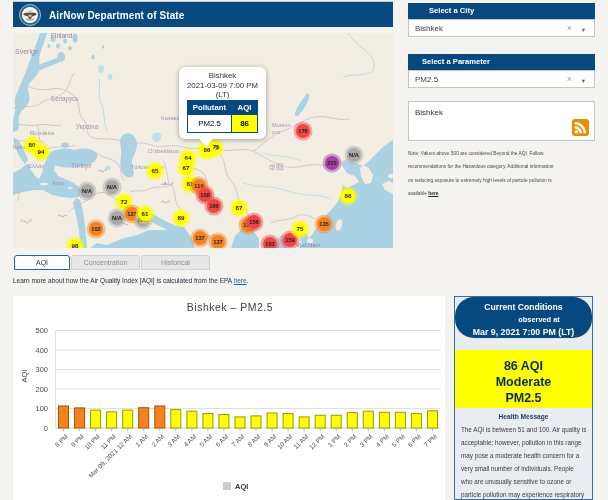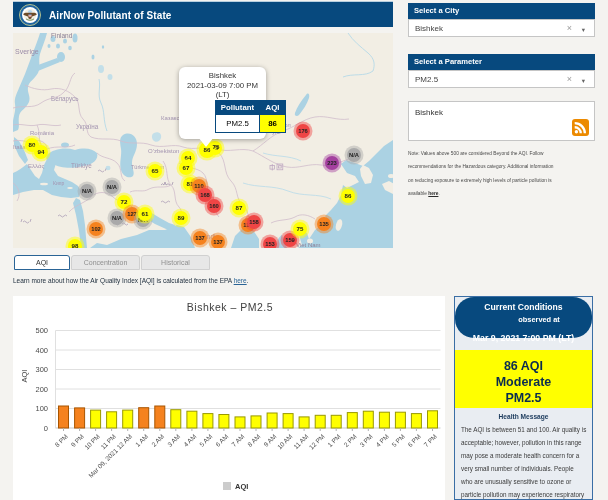--- a/index.html
+++ b/index.html
@@ -12,21 +12,21 @@
 <circle cx="11" cy="11" r="10.5" fill="#2266a1" stroke="#c3cd8f" stroke-width="0.9"></circle>
 <circle cx="11" cy="11" r="8" fill="#ffffff"></circle>
 <circle cx="11" cy="11" r="6.3" fill="#f3efe4"></circle>
 <ellipse cx="11" cy="7.6" rx="2.1" ry="1.5" fill="#b7d4e9"></ellipse>
 <path d="M4,10.2 C6.2,7.8 8.8,9 11,8.8 C13.2,9 15.8,7.8 18,10.2 C16.2,11.9 13.9,11.6 12.9,12.7 C12.5,13.9 12.8,14.9 11,15.1 C9.2,14.9 9.5,13.9 9.1,12.7 C8.1,11.6 5.8,11.9 4,10.2 Z" fill="#6d4a28"></path>
 <rect x="9.6" y="10.2" width="2.8" height="2.6" rx="0.6" fill="#fff"></rect>
 <path d="M9.6,10.4 a1.4,0.7 0 0 1 2.8,0 l0,0.3 h-2.8 Z" fill="#3c5f8f"></path>
 <path d="M9.7,11.4 h2.6 v0.5 h-2.6 Z M9.8,12.3 h2.4 v0.5 h-2.4 Z" fill="#d4625c"></path>
 <path d="M7,14.8 C8.2,15.9 9.8,16.2 11,16.2 C12.2,16.2 13.8,15.9 15,14.8" stroke="#5a7a3a" stroke-width="0.8" fill="none"></path>
 </svg>
-  <div class="abs" style="left:36px;top:8px;font-size:10px;letter-spacing:0.1px;">AirNow Pollutant of State</div>
+  <div class="abs" style="left:36px;top:8px;font-size:10px;letter-spacing:0.1px;">AirNow Department of State</div>
 </div>
 
 <div class="abs" style="left:13px;top:33px;width:380px;height:215px;overflow:hidden;"><svg width="380" height="215" viewBox="0 0 380 215" font-family="Liberation Sans, sans-serif">
 <rect width="380" height="215" fill="#f2eee4"></rect>
 <path d="M27,0 L34,0 C32,8 29,14 27,21 C25,28 28,34 25,40 C21,47 16,48 15,54 C14,60 18,63 16,69 C13,76 7,77 6,83 C5,89 7,93 5,97 L0,99 L0,88 C1,82 3,77 2,71 C1,65 4,60 6,55 C8,50 10,46 12,41 C14,36 16,30 18,25 C20,19 24,10 27,0 Z" fill="#abd2e3"></path>
 <path d="M17,35 L44,25 L47,29 L20,40 Z" fill="#abd2e3"></path>
 <ellipse cx="48" cy="24" rx="4" ry="5" fill="#abd2e3"></ellipse>
 <ellipse cx="62" cy="5" rx="2.5" ry="4.5" fill="#abd2e3"></ellipse>
 <ellipse cx="40" cy="6" rx="2.5" ry="3" fill="#abd2e3"></ellipse>
 <ellipse cx="45" cy="13" rx="2" ry="2.5" fill="#abd2e3"></ellipse>
@@ -210,21 +210,21 @@
 <text x="319" y="132.2" font-size="5.8" font-weight="bold" fill="#222" text-anchor="middle">223</text>
 <circle cx="290" cy="98" r="9.5" fill="#ef4545" opacity="0.45"></circle>
 <circle cx="290" cy="98" r="7" fill="#ef4545"></circle>
 <text x="290" y="100.2" font-size="5.8" font-weight="bold" fill="#222" text-anchor="middle">176</text>
 <text x="203" y="116" font-size="6.2" font-weight="bold" fill="#222" text-anchor="middle">75</text>
 </svg></div>
 
 <div class="abs" style="left:179px;top:67px;width:87px;height:72px;background:#fff;border-radius:6px;box-shadow:0 1px 5px rgba(0,0,0,0.35);"></div>
 <div class="abs" style="left:198px;top:137px;width:0;height:0;border-left:8px solid transparent;border-right:8px solid transparent;border-top:10px solid #fff;"></div>
 <div class="abs" style="left:179px;top:71px;width:87px;text-align:center;font-size:7.8px;color:#333;line-height:9.5px;">Bishkek<br>2021-03-09 7:00 PM<br>(LT)</div>
-<table class="abs" style="left:187px;top:100px;width:71px;border-collapse:collapse;font-size:7.8px;text-align:center;margin-left:28px;">
+<table class="abs" style="left:187px;top:100px;width:71px;border-collapse:collapse;font-size:7.8px;text-align:center;">
 <tbody>
       <tr style="background:#07497e;color:#fff;font-weight:bold;">
         <td style="border:1px solid #07497e;padding:2px 0;width:44px;">Pollutant</td>
         <td style="border:1px solid #07497e;padding:2px 0;">AQI</td>
       </tr>
 <tr>
         <td style="border:1px solid #07497e;padding:4px 0;background:#fff;">PM2.5</td>
         <td style="border:1px solid #07497e;padding:4px 0;background:#ffff00;font-weight:bold;">86</td>
       </tr>
 </tbody>
@@ -322,38 +322,38 @@
 <rect x="397.4" y="116.6" width="10.0" height="14.4" fill="#ffff00" stroke="#999900" stroke-width="1"></rect>
 <line x1="402.4" y1="131.0" x2="402.4" y2="134.0" stroke="#b0b0b0" stroke-width="1"></line>
 <text font-size="6.5" fill="#4f4f4f" text-anchor="end" transform="translate(404.4 137.0) rotate(-45)" x="0" y="4">6 PM</text>
 <rect x="413.5" y="113.8" width="10.0" height="17.2" fill="#ffff00" stroke="#999900" stroke-width="1"></rect>
 <line x1="418.5" y1="131.0" x2="418.5" y2="134.0" stroke="#b0b0b0" stroke-width="1"></line>
 <text font-size="6.5" fill="#4f4f4f" text-anchor="end" transform="translate(420.5 137.0) rotate(-45)" x="0" y="4">7 PM</text>
 <rect x="209" y="185" width="8" height="8" fill="#ccc"></rect>
 <text x="221" y="192" font-size="7.5" font-weight="bold" fill="#333">AQI</text>
 </svg></div>
 
-<div class="abs navybar" style="left:408px;top:3px;width:187px;height:24px;font-size:7.6px;line-height:16px;padding-left:6px;">Select a City</div>
+<div class="abs navybar" style="left:408px;top:3px;width:187px;height:24px;font-size:7.6px;line-height:16px;padding-left:21px;">Select a City</div>
 <div class="abs" style="left:408px;top:19px;width:187px;height:18px;background:#fff;border:1px solid #c5c5c5;font-size:8px;color:#444;line-height:17px;padding-left:6px;">Bishkek<span style="position:absolute;right:22px;color:#9a9a9a;font-size:9px;">×</span><span style="position:absolute;right:9px;color:#666;font-size:6.5px;top:1px;">▾</span></div>
 
-<div class="abs navybar" style="left:408px;top:54px;width:187px;height:28px;font-size:7.6px;line-height:16px;padding-left:6px;">Select a Parameter</div>
+<div class="abs navybar" style="left:408px;top:54px;width:187px;height:28px;font-size:7.6px;line-height:16px;padding-left:14px;">Select a Parameter</div>
 <div class="abs" style="left:408px;top:70px;width:187px;height:18px;background:#fff;border:1px solid #c5c5c5;font-size:8px;color:#444;line-height:17px;padding-left:6px;">PM2.5<span style="position:absolute;right:22px;color:#9a9a9a;font-size:9px;">×</span><span style="position:absolute;right:9px;color:#666;font-size:6.5px;top:1px;">▾</span></div>
 
 <div class="abs" style="left:408px;top:101px;width:187px;height:40px;background:#fff;border:1px solid #c5c5c5;font-size:8px;color:#333;padding:6px;">Bishkek<svg width="17" height="17" viewBox="0 0 17 17" style="position:absolute;right:5px;bottom:4px">
 <rect width="17" height="17" rx="3" fill="#ec8a00"></rect>
 <circle cx="4.4" cy="12.7" r="1.7" fill="#fff"></circle>
 <path d="M2.7,7.1 a7.2,7.2 0 0 1 7.2,7.2 h-2.3 a4.9,4.9 0 0 0 -4.9,-4.9 Z" fill="#fff"></path>
 <path d="M2.7,3 a11.3,11.3 0 0 1 11.3,11.3 h-2.3 a9,9 0 0 0 -9,-9 Z" fill="#fff"></path>
 </svg></div>
 
 <div class="abs" style="left:408px;top:147px;width:195px;font-size:4.8px;color:#4a4a4a;line-height:13.4px;">Note: Values above 500 are considered Beyond the AQI. Follow<br>recommendations for the Hazardous category. Additional information<br>on reducing exposure to extremely high levels of particle pollution is<br>available <b style="text-decoration:underline;color:#2b2b2b;">here</b>.</div>
 
 <div class="abs" style="left:454px;top:296px;width:139px;height:204px;border:1px solid #3a6ea5;background:#e9edf2;">
   <div style="background:#07497e;color:#fff;text-align:center;height:41px;padding-top:5px;border-radius:19px;">
     <div style="font-size:8.6px;font-weight:bold;">Current Conditions</div>
     <div style="font-size:7.4px;font-weight:bold;margin-top:3px;padding-left:31px;">observed at</div>
-    <div style="font-size:8.8px;font-weight:bold;margin-top:9px;">Mar 9, 2021 7:00 PM (LT)</div>
+    <div style="font-size:8.8px;font-weight:bold;margin-top:3px;">Mar 9, 2021 7:00 PM (LT)</div>
   </div>
   <div style="background:#ffff00;height:58px;text-align:center;color:#0a2c50;font-weight:bold;font-size:12.5px;line-height:16px;padding-top:8px;margin-top:12px;">86 AQI<br>Moderate<br>PM2.5</div>
   <div style="padding:5px 6px;color:#3a3a3a;">
     <div style="text-align:center;font-size:6.6px;font-weight:bold;color:#1b3a5c;margin-bottom:3px;">Health Message</div>
     <div style="font-size:6.3px;line-height:13px;white-space:nowrap;">The AQI is between 51 and 100. Air quality is<br>acceptable; however, pollution in this range<br>may pose a moderate health concern for a<br>very small number of individuals. People<br>who are unusually sensitive to ozone or<br>particle pollution may experience respiratory<br>symptoms.</div>
   </div>
 </div>
 </body></html>

